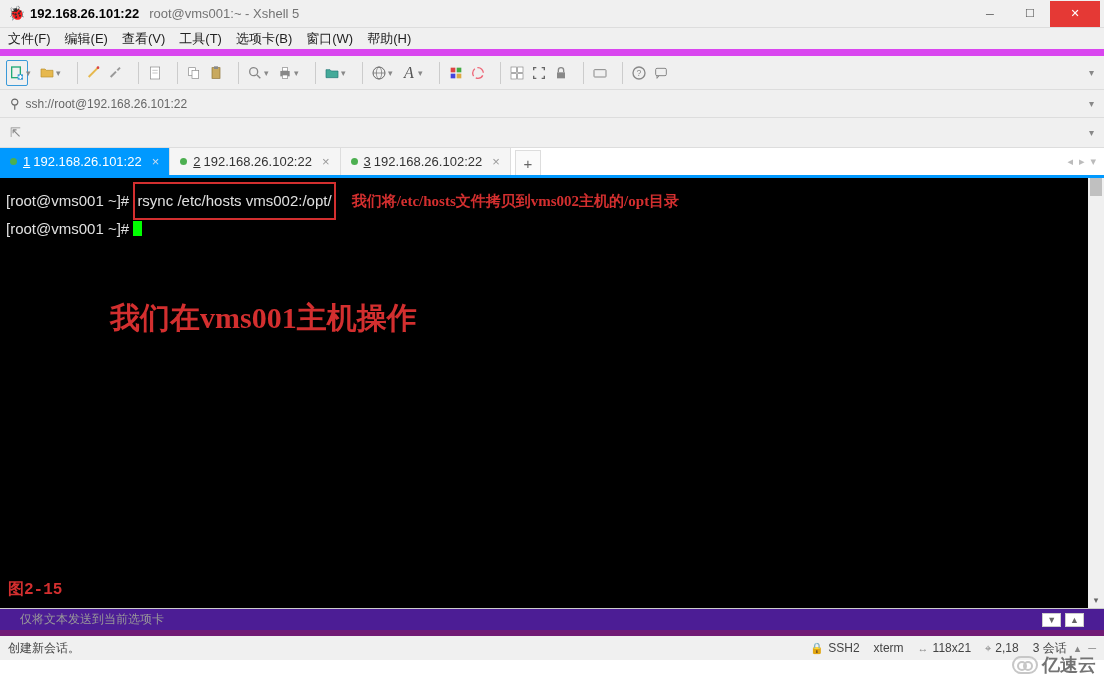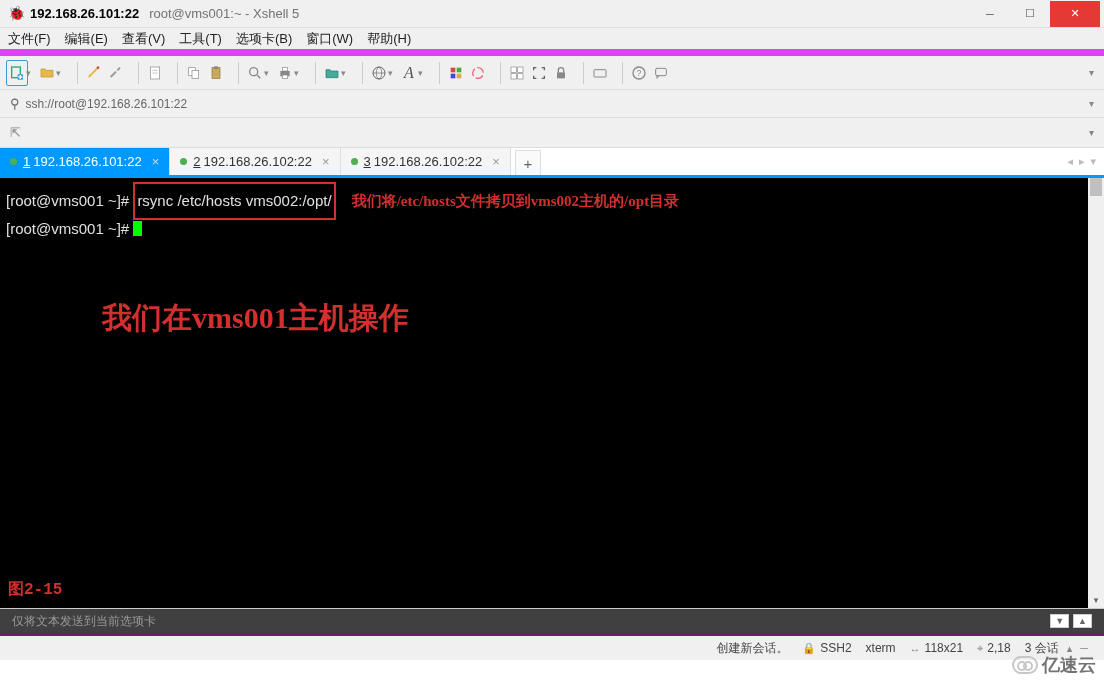--- a/index.html
+++ b/index.html
@@ -48,25 +48,25 @@
 .terminal .scrollbar .thumb { position: absolute; top: 0; left: 2px; width: 12px; height: 18px; background: #c0c0c0; }
 .terminal .scrollbar .arrow-dn { position: absolute; bottom: 0; left: 0; width: 16px; height: 16px; background: #f0f0f0; display:flex; align-items:center; justify-content:center; font-size:9px; color:#666; }
 .term-line { line-height: 18px; white-space: pre; }
 .prompt { color: #e0e0e0; }
 .cmd-box { border: 2px solid #d32f2f; padding: 8px 2px; display: inline-block; }
 .annot { color: #d32f2f; font-weight: bold; font-family: "Microsoft YaHei"; font-size: 15px; margin-left: 16px; }
 .cursor-block { display: inline-block; width: 9px; height: 15px; background: #0f0; vertical-align: -2px; }
 .big-annot { color: #d32f2f; font-weight: bold; font-size: 30px; font-family: "Microsoft YaHei"; position: absolute; }
 .fig-annot { color: #d32f2f; font-weight: bold; font-size: 16px; font-family: Liberation Mono, monospace; position: absolute; }
 
-.send-bar { height: 28px; background: #404040; border-top: 1px solid #ccc; border-bottom: 3px solid #701a75; display: flex; align-items: center; padding: 0 12px; font-size: 12px; color: #999; }
+.send-bar { height: 28px; background: #4c1d95; border-top: 1px solid #ccc; border-bottom: 6px solid #701a75; display: flex; align-items: center; padding: 0 20px; font-size: 12px; color: #999; }
 .send-bar .send-dd { margin-left: auto; display: flex; align-items: center; font-size: 11px; color: #666; }
 .send-bar .send-dd .dd-btn { border: 1px solid #ccc; padding: 1px 4px; margin-left: 4px; font-size: 9px; background: #fff; }
 
-.status-bar { height: 24px; background: #f0f0f0; display: flex; align-items: center; padding: 0 16px; font-size: 12px; color: #444; text-align: right; }
+.status-bar { height: 24px; background: #f0f0f0; display: flex; align-items: center; padding: 0 8px; font-size: 12px; color: #444; }
 .status-bar .st-msg { flex: 1; }
 .status-bar .st-item { margin-left: 14px; display: flex; align-items: center; }
 .status-bar .st-icon { margin-right: 4px; font-size: 11px; color: #888; }
 .status-bar .st-tail { margin-left: 8px; color: #888; font-size: 11px; }
 
 .watermark { position: absolute; right: 8px; bottom: 4px; font-size: 18px; color: #737373; font-weight: bold; display: flex; align-items: center; }
 .watermark .wm-icon { width: 26px; height: 18px; border: 2px solid #c7c7c7; border-radius: 10px; margin-right: 4px; position: relative; }
 .watermark .wm-icon::before { content:""; position:absolute; left:3px; top:3px; width:6px; height:6px; border:2px solid #c7c7c7; border-radius:50%; }
 .watermark .wm-icon::after { content:""; position:absolute; right:3px; top:3px; width:6px; height:6px; border:2px solid #c7c7c7; border-radius:50%; }
 </style>
@@ -290,21 +290,21 @@
   <div class="tab-nav">
     <span>◂</span>
     <span>▸</span>
     <span>▾</span>
   </div>
 </div>
 
 <div class="terminal">
   <div class="term-line"><span class="prompt">[root@vms001 ~]# </span><span class="cmd-box"><span>rsync /etc/hosts vms002:/opt/</span></span><span class="annot">我们将/etc/hosts文件拷贝到vms002主机的/opt目录</span></div>
   <div class="term-line"><span class="prompt">[root@vms001 ~]# </span><span class="cursor-block"></span></div>
-  <div class="big-annot" style="left:102px; top:120px;font-family:Liberation Serif, serif;">我们在vms001主机操作</div>
+  <div class="big-annot" style="left:110px; top:120px;font-family:Liberation Serif, serif;">我们在vms001主机操作</div>
   <div class="fig-annot" style="left:8px; bottom:8px;">图2-15</div>
   <div class="scrollbar">
     <div class="thumb"></div>
     <div class="arrow-dn">▾</div>
   </div>
 </div>
 
 <div class="send-bar">
   <span>仅将文本发送到当前选项卡</span>
   <div class="send-dd">

